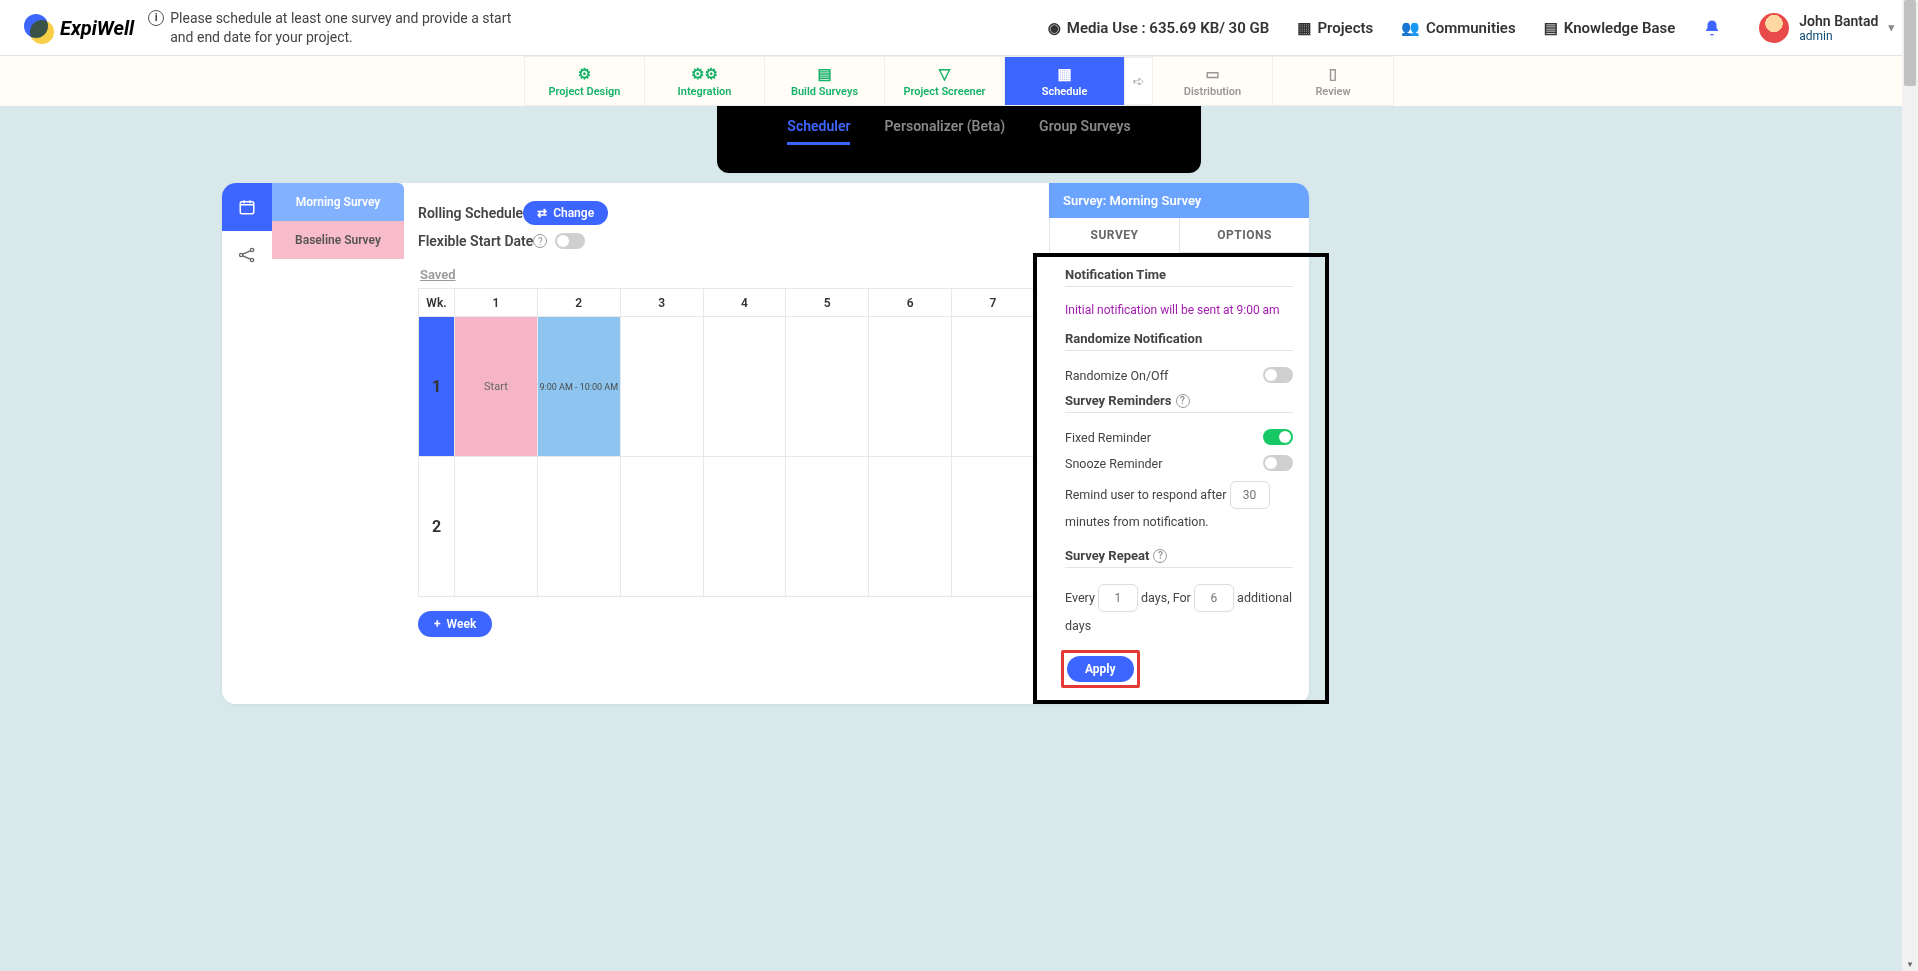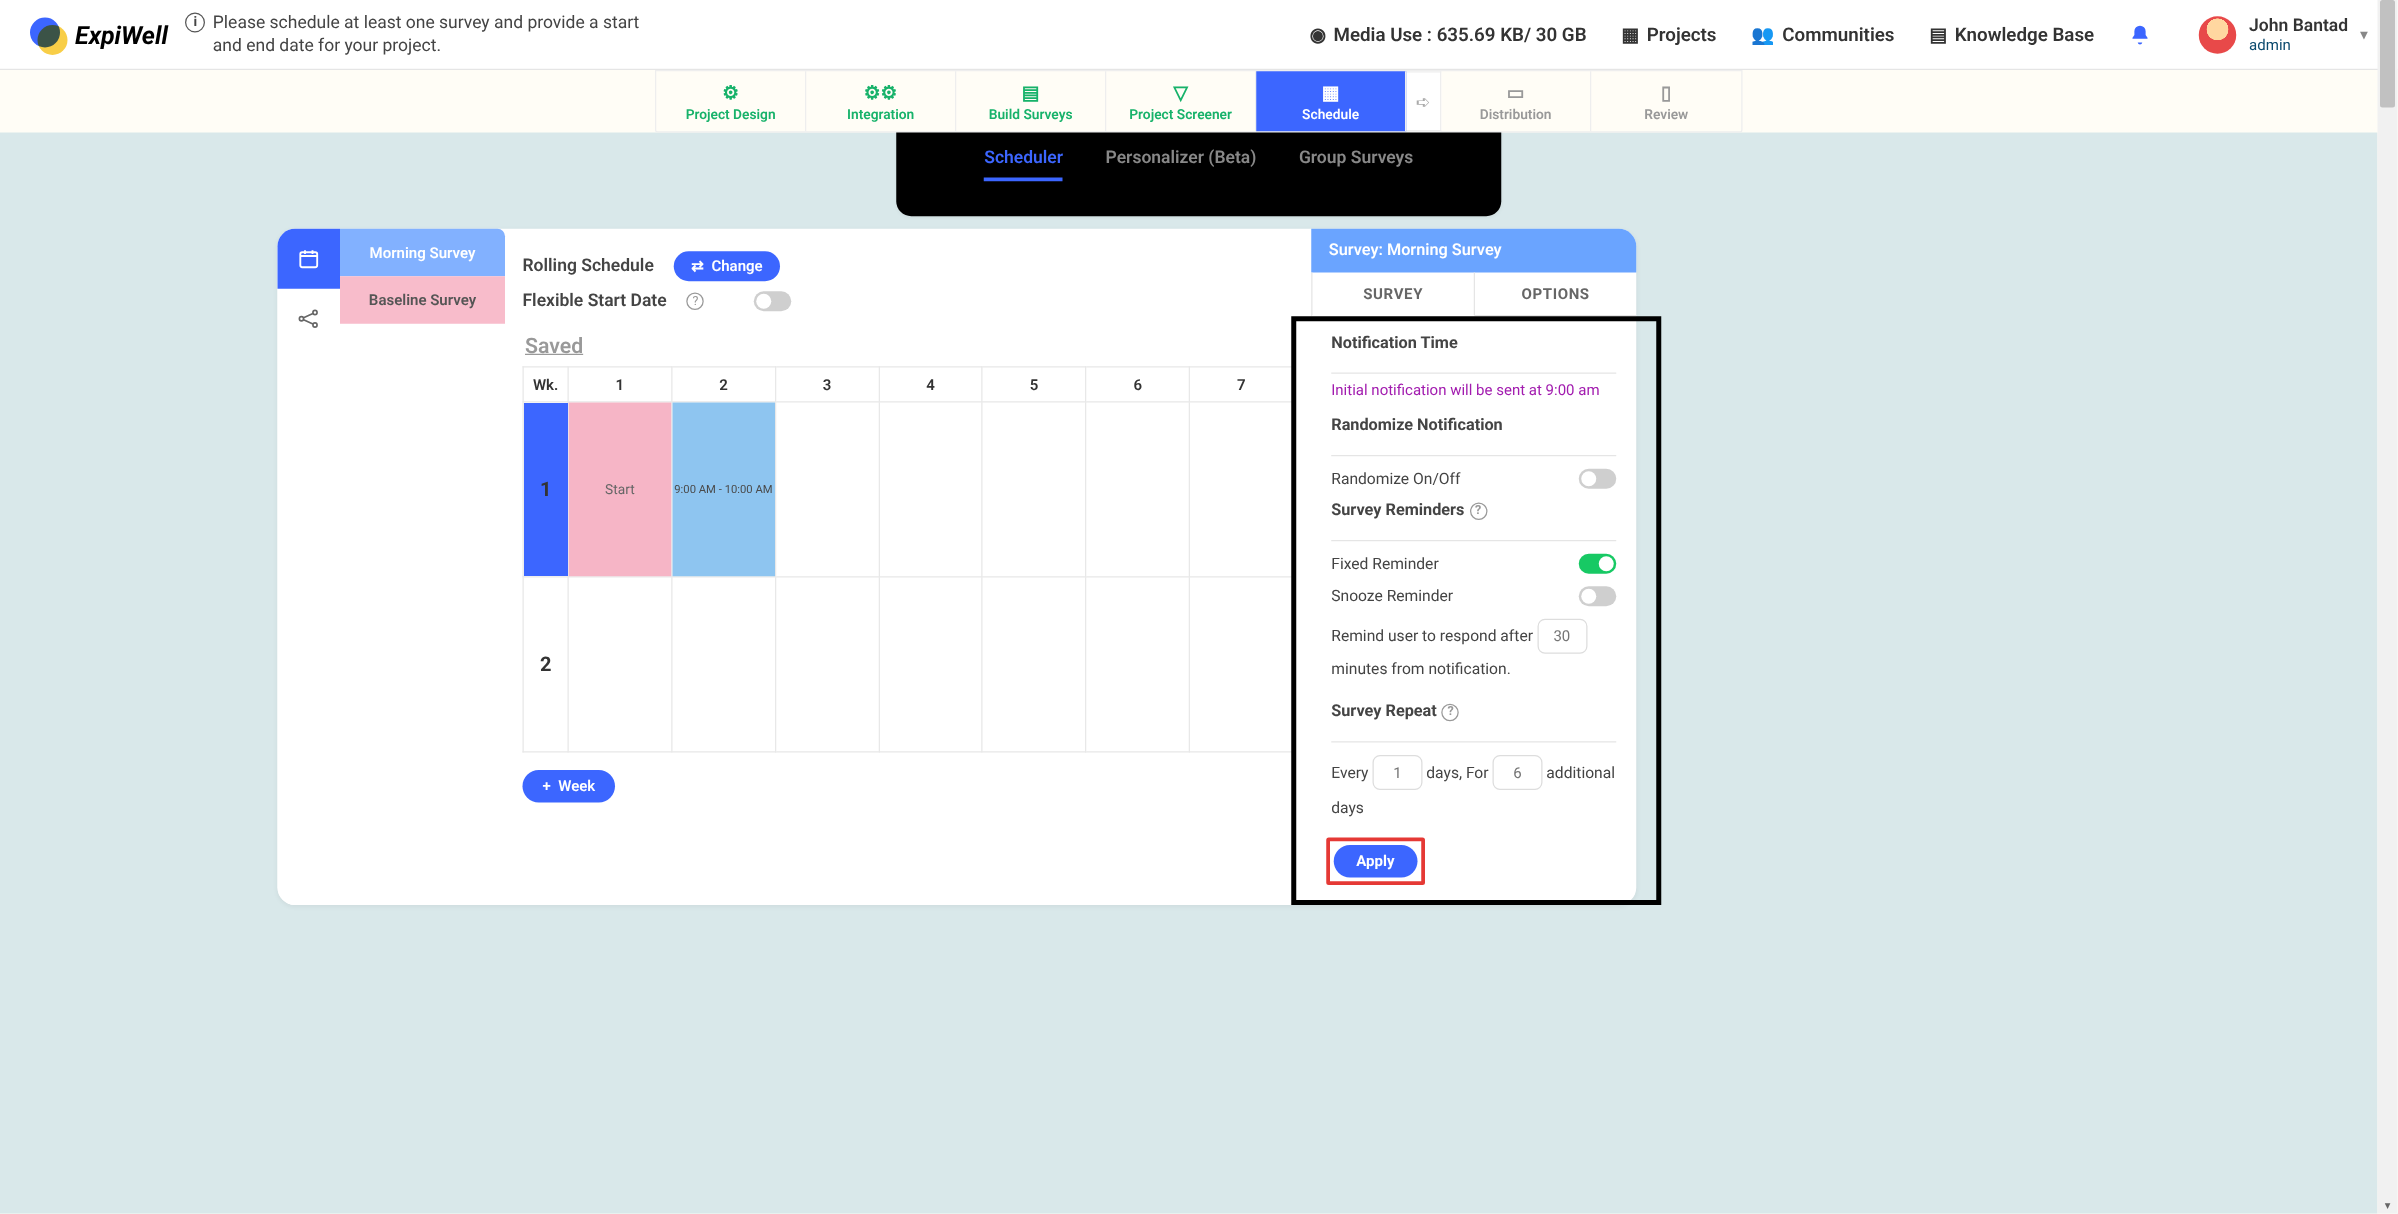--- a/index.html
+++ b/index.html
@@ -45,30 +45,30 @@
   .left-rail .rail-btn.active { background:#3c66ff; color:#fff; border-radius:14px 0 0 0;}
   .left-rail .rail-btn.second { border-top: none; }
 
   .survey-list { width:132px; }
   .survey-list .s-item { height:38px; display:flex; align-items:center; justify-content:center; font-size:12px; font-weight:600; cursor:pointer;}
   .survey-list .s-item.active { background:#82b1ff; color:#fff; border-radius:0;}
   .survey-list .s-item:first-child { border-radius:0 6px 0 0;}
   .survey-list .s-item.alt { background:#f8bccb; color:#555;}
 
   .center { flex:1; padding:18px 14px 30px 14px; }
-  .sched-row { display:flex; align-items:center; gap:16px; margin-bottom:8px; font-size:14px;}
+  .sched-row { display:flex; align-items:center; margin-bottom:8px; font-size:14px;}
   .sched-row .label { font-weight:600; color:#444;}
   .btn-change { background:#3c66ff; color:#fff; border:none; border-radius:14px; padding:5px 14px; font-size:12px; font-weight:600; display:flex; align-items:center; gap:6px; cursor:pointer;}
   .help-circle { display:inline-flex; width:14px; height:14px; border:1px solid #999; border-radius:50%; font-size:10px; align-items:center; justify-content:center; color:#999;}
   .mini-toggle { width:30px; height:16px; border-radius:10px; background:#cfcfcf; position:relative; display:inline-block;}
   .mini-toggle::after { content:""; width:12px; height:12px; background:#fff; border-radius:50%; position:absolute; top:2px; left:2px;}
   .mini-toggle.on { background:#17c964;}
   .mini-toggle.on::after { left:auto; right:2px;}
 
-  .saved { color:#999; text-decoration:underline; font-size:17px; font-weight:600; margin:10px 0 6px 2px; display:inline-block;}
+  .saved { color:#999; text-decoration:underline; font-size:13px; font-weight:600; margin:10px 0 6px 2px; display:inline-block;}
 
   
   table.cal { width:100%; border-collapse:collapse; table-layout:fixed;}
   table.cal th, table.cal td { border:1px solid #e8e8e8; }
   table.cal th { height:28px; font-size:12px; font-weight:600; color:#333; background:#fff;}
   table.cal th:first-child { width:36px;}
   table.cal td { height:140px; vertical-align:top; position:relative;}
   table.cal td.rownum { text-align:center; font-weight:700; vertical-align:middle; color:#333;}
   td.rownum.active { background:#3c66ff; color:#fff;}
   .cell-pink { position:absolute; inset:0; background:#f6b5c6; display:flex; align-items:center; justify-content:center; font-size:11px; color:#666;}
@@ -78,21 +78,21 @@
 
   
   .right-panel { width:260px; border-radius:0 14px 14px 0; }
   .rp-header { background:#6aa4ff; color:#fff; font-size:13px; font-weight:600; padding:10px 14px; border-radius:0 14px 0 0;}
   .rp-tabs { display:flex; border-bottom:1px solid #e5e5e5;}
   .rp-tabs .t { flex:1; text-align:center; padding:10px 0; font-size:12px; font-weight:700; color:#666; letter-spacing:0.5px; cursor:pointer;}
   .rp-tabs .t.active { border:1px solid #e5e5e5; border-top:none; border-bottom-color:#fff; margin-bottom:-1px;}
   
   .rp-body { padding: 12px 16px; font-size:12.5px; color:#444;}
   .rp-body.hl { border:4px solid #000; margin: 0 -20px 0 -16px; padding: 10px 32px 12px 28px; position:relative;}
-  .rp-sec-title { font-weight:700; font-size:13px; color:#444; padding-bottom:16px; border-bottom:1px solid #e5e5e5; margin-bottom:6px; display:flex; align-items:center; gap:4px;}
+  .rp-sec-title { font-weight:700; font-size:13px; color:#444; padding-bottom:4px; border-bottom:1px solid #e5e5e5; margin-bottom:16px; display:flex; align-items:center; gap:4px;}
   .rp-line { display:flex; align-items:center; justify-content:space-between; margin:10px 0; font-size:12.5px; color:#444;}
   .rp-sub { font-size:12px; color:#a21caf; margin-bottom:14px;}
   .inp-sm { width:40px; height:28px; border:1px solid #ddd; border-radius:6px; text-align:center; font-size:12px; color:#a16207;}
   .btn-apply { background:#3c66ff; color:#fff; border:none; border-radius:14px; padding:6px 18px; font-size:12px; font-weight:700; cursor:pointer;}
   .apply-hl { border:3px solid #e53935; display:inline-block; padding:3px; border-radius:2px; margin-left:-4px;}
 
   
   .fake-vscroll { position:absolute; right:0; top:0; width:16px; height:971px; background:#f1f1f1;}
   .fake-vscroll .thumb { position:absolute; top:0; left:2px; width:12px; height:86px; background:#c1c1c1; border-radius:2px;}
   .fake-vscroll .up, .fake-vscroll .dn { position:absolute; left:0; width:16px; height:14px; display:flex; align-items:center; justify-content:center; font-size:9px; color:#666;}

